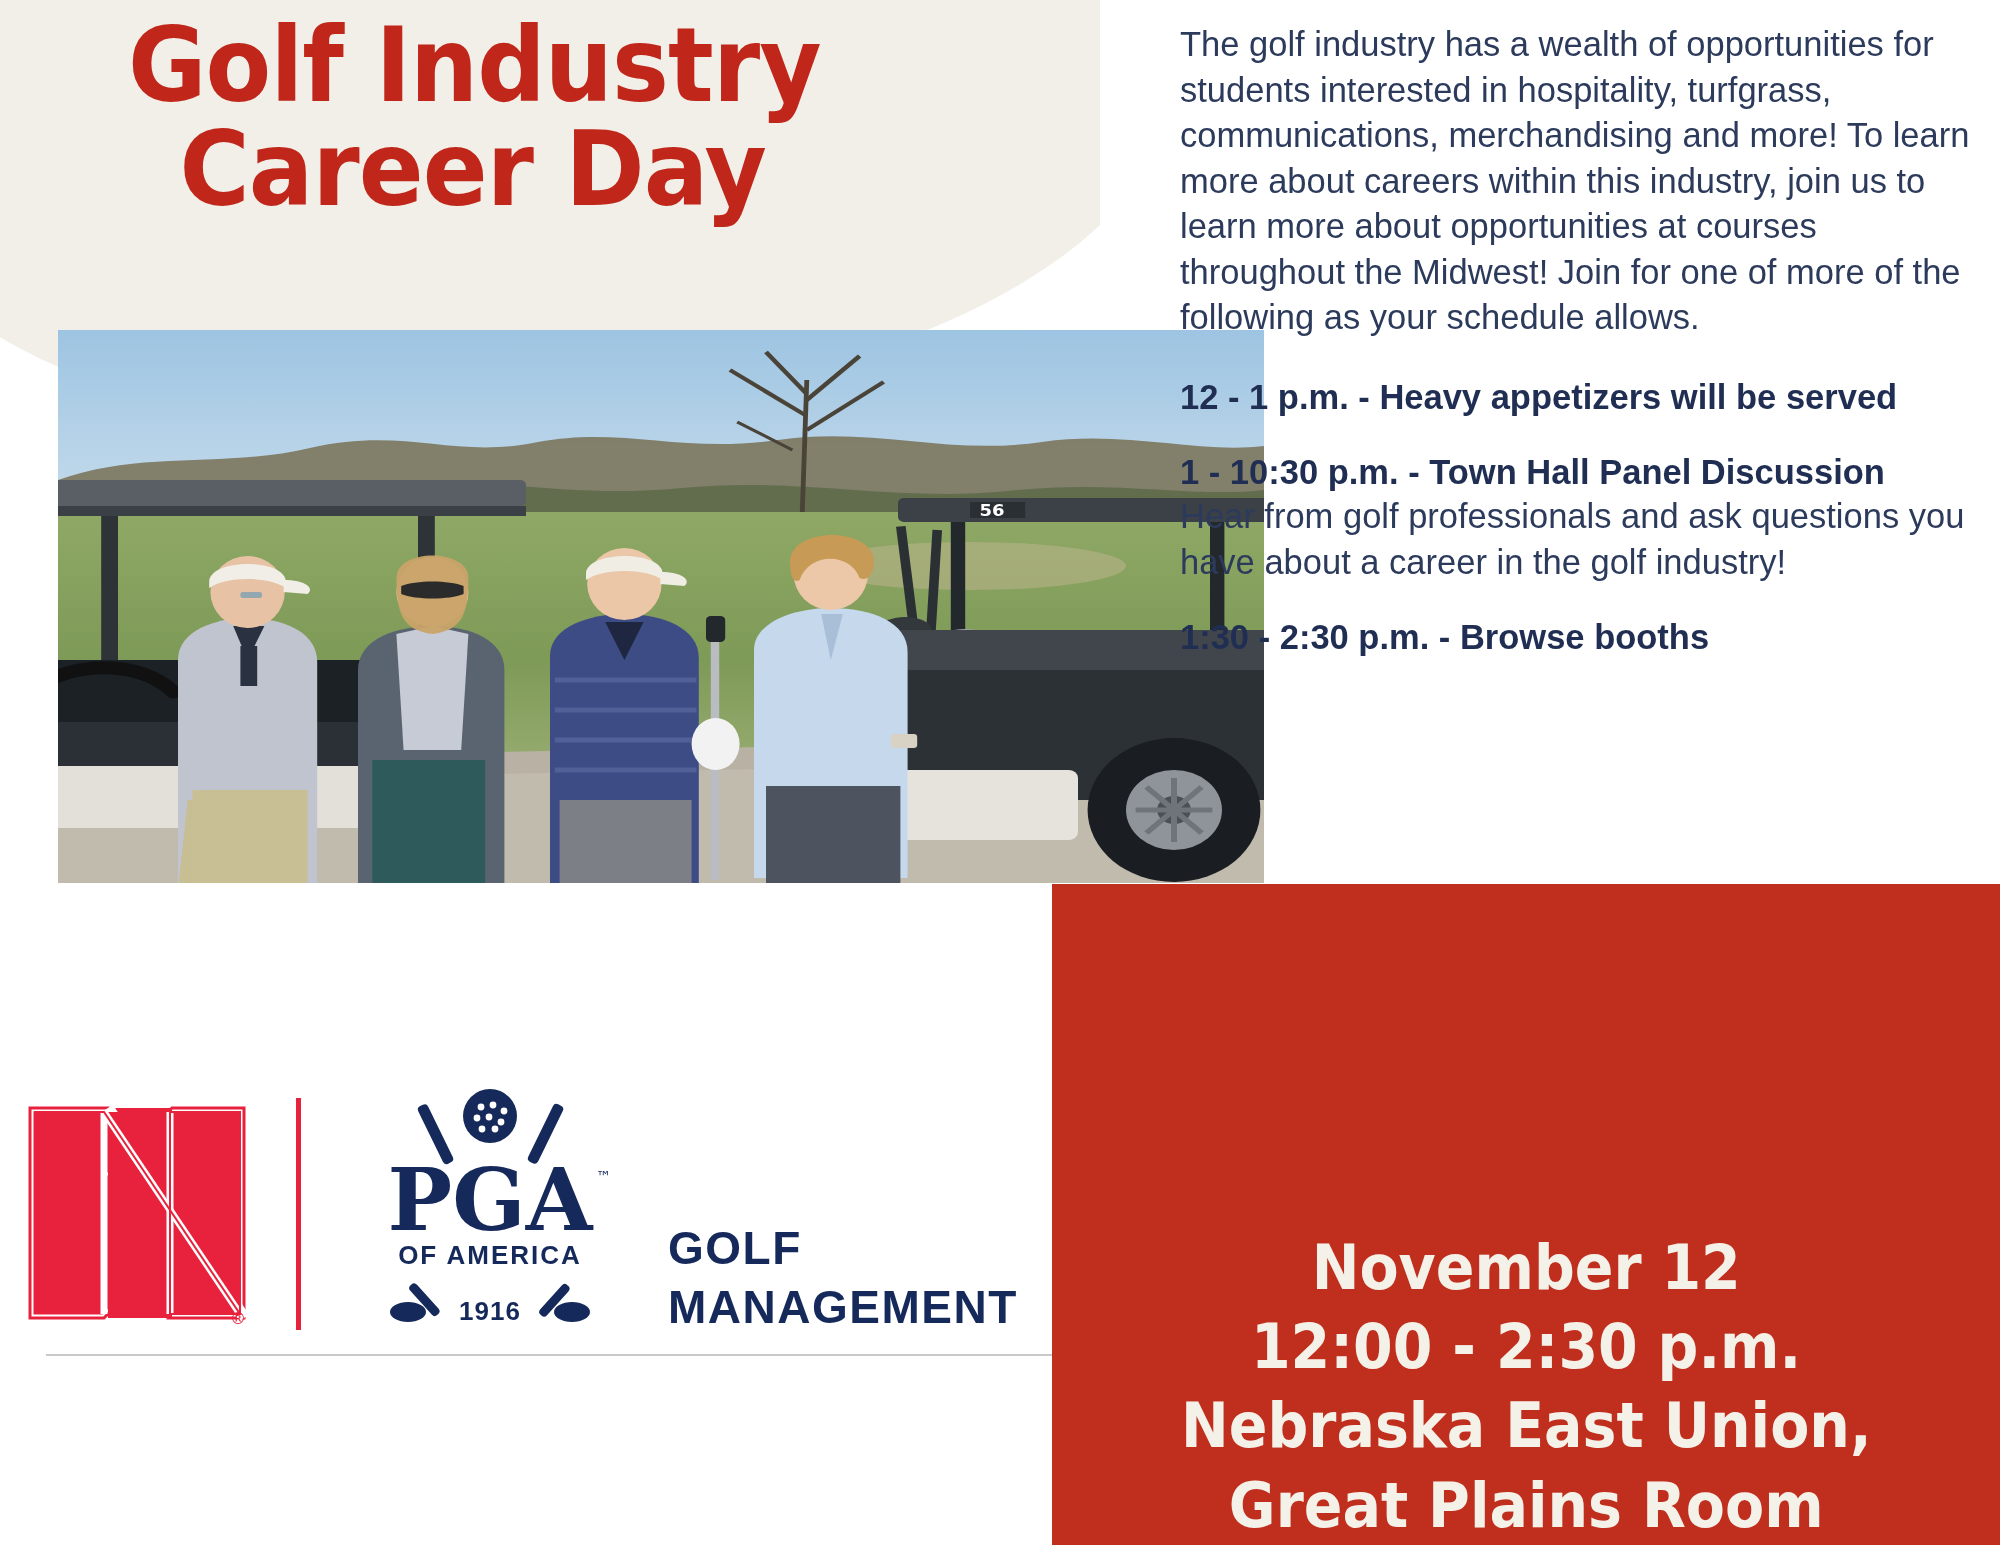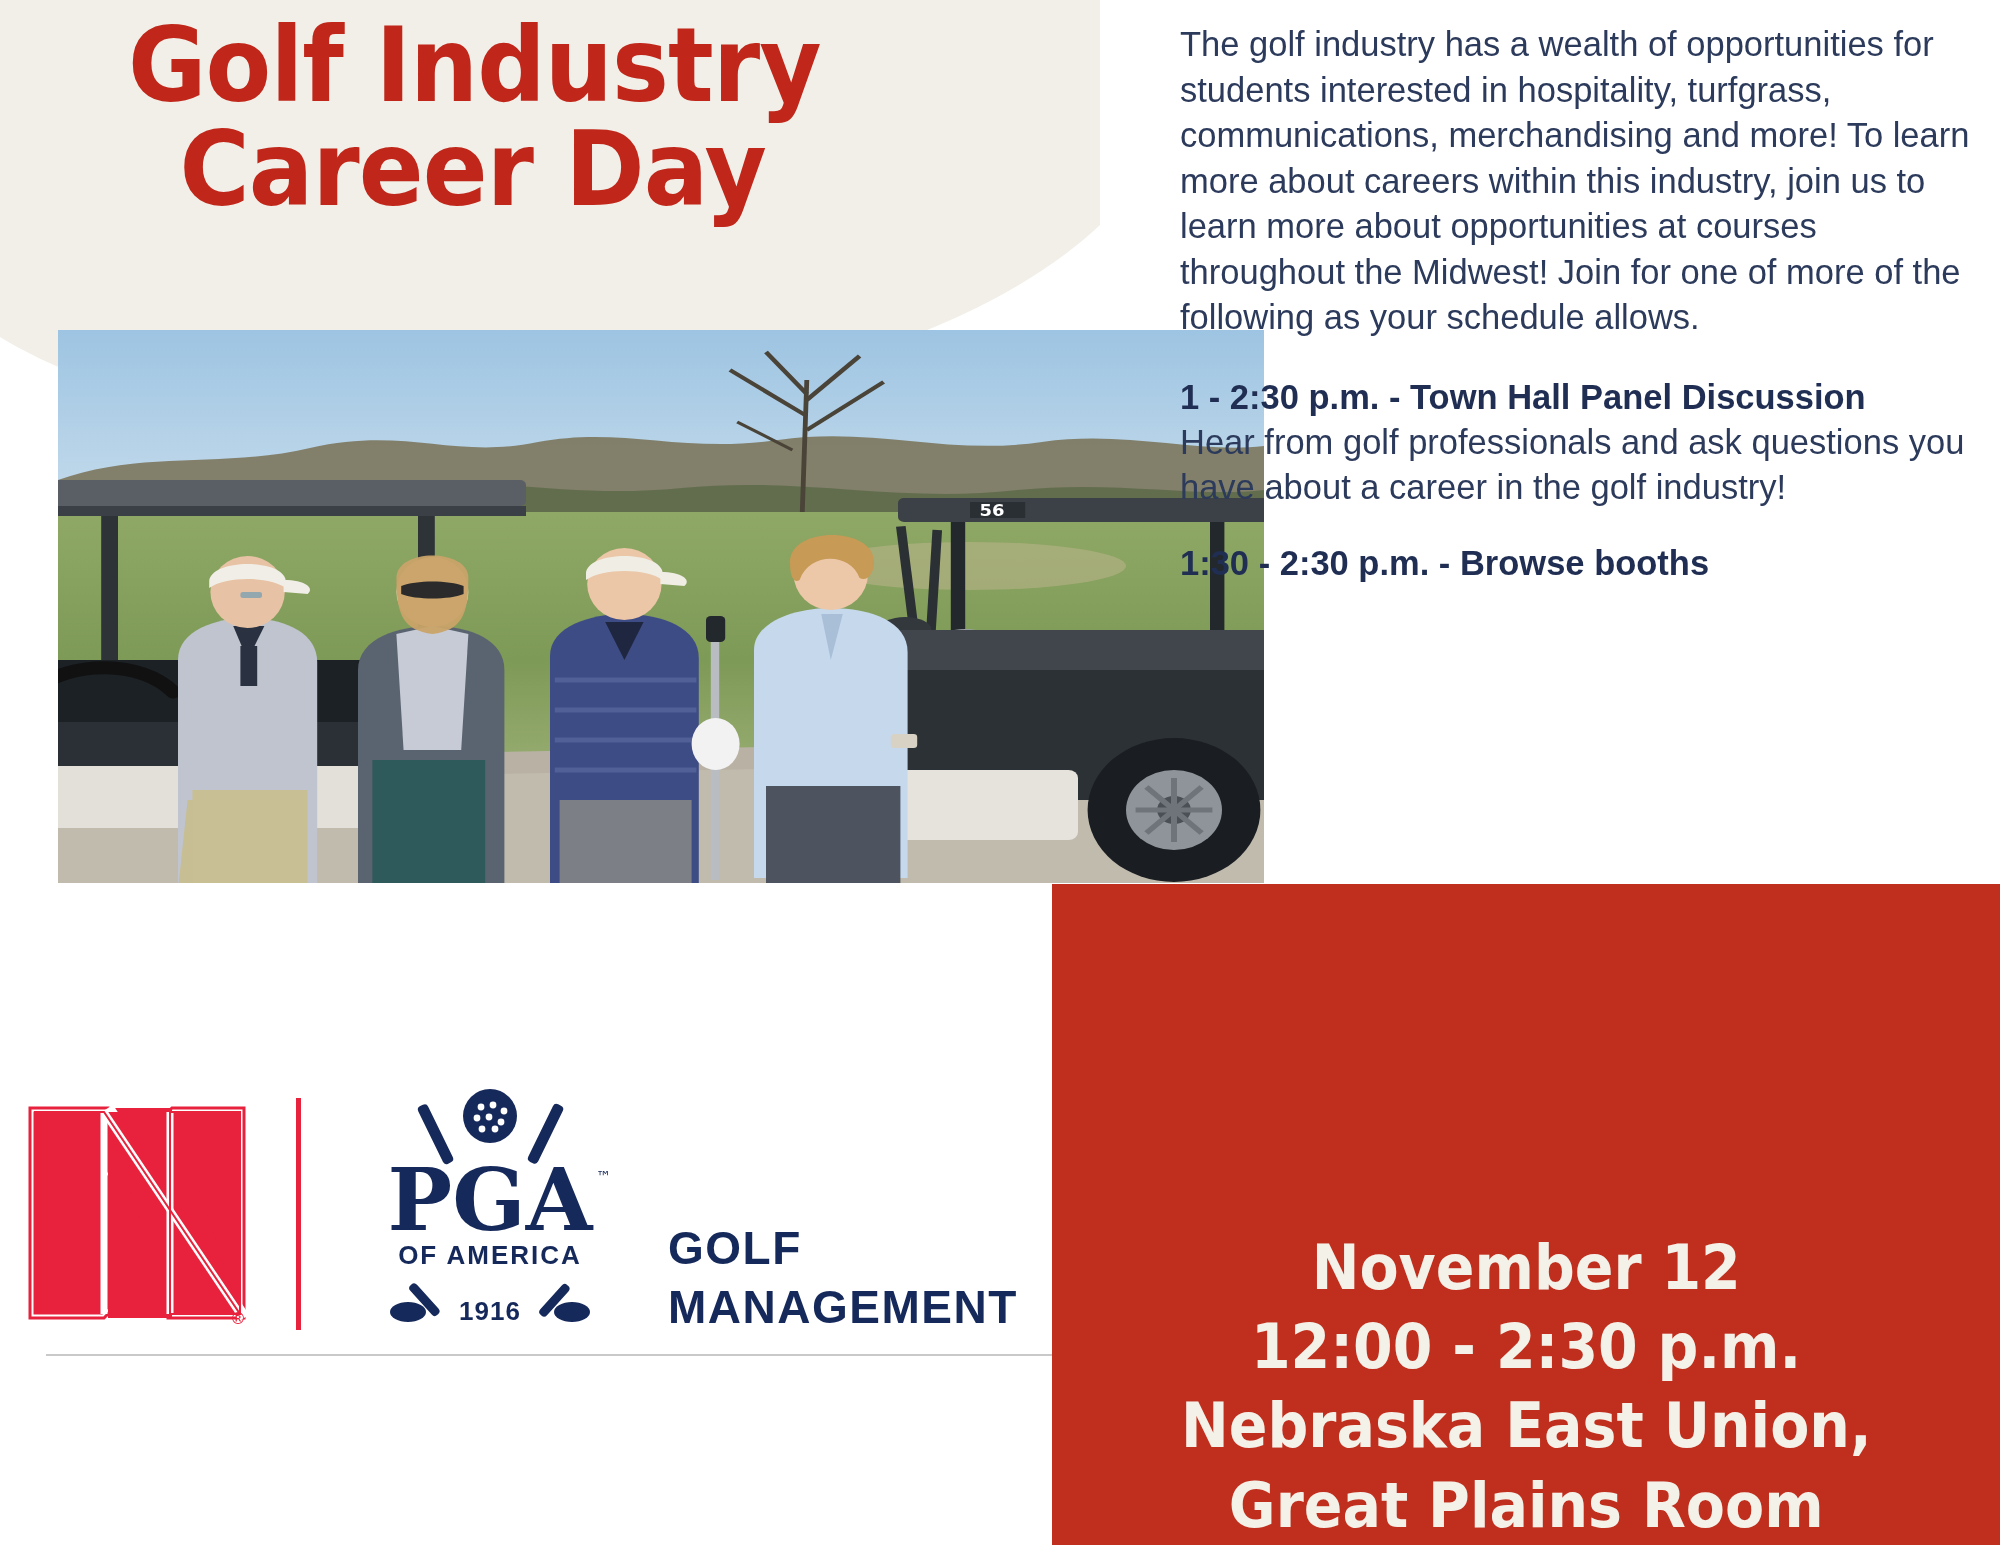--- a/index.html
+++ b/index.html
@@ -320,23 +320,26 @@
 
         <rect x="694" y="404" width="22" height="14" rx="3" fill="#D8D2C4"></rect>
       </g>
     </g>
   </svg>
 </div>
 
 <div class="text-col">
   <p class="intro-para">The golf industry has a wealth of opportunities for students interested in hospitality, turfgrass, communications, merchandising and more! To learn more about careers within this industry, join us to learn more about opportunities at courses throughout the Midwest!  Join for one of more of the following as your schedule allows.</p>
 
-
   <div class="sched-item">
-    <p class="sched-head">1 - 2:30 p.m. - Town Hall Panel Discussion</p>
+    <p class="sched-head">12 - 1 p.m. - Heavy appetizers will be served</p>
+  </div>
+
+  <div class="sched-item">
+    <p class="sched-head">1 - 10:30 p.m. - Town Hall Panel Discussion</p>
     <p class="sched-body">Hear from golf professionals and ask questions you have about a career in the golf industry!</p>
   </div>
 
   <div class="sched-item">
     <p class="sched-head">1:30 - 2:30 p.m. - Browse booths</p>
   </div>
 </div>
 
 <div class="red-panel">
   <div class="red-line">November 12</div>

